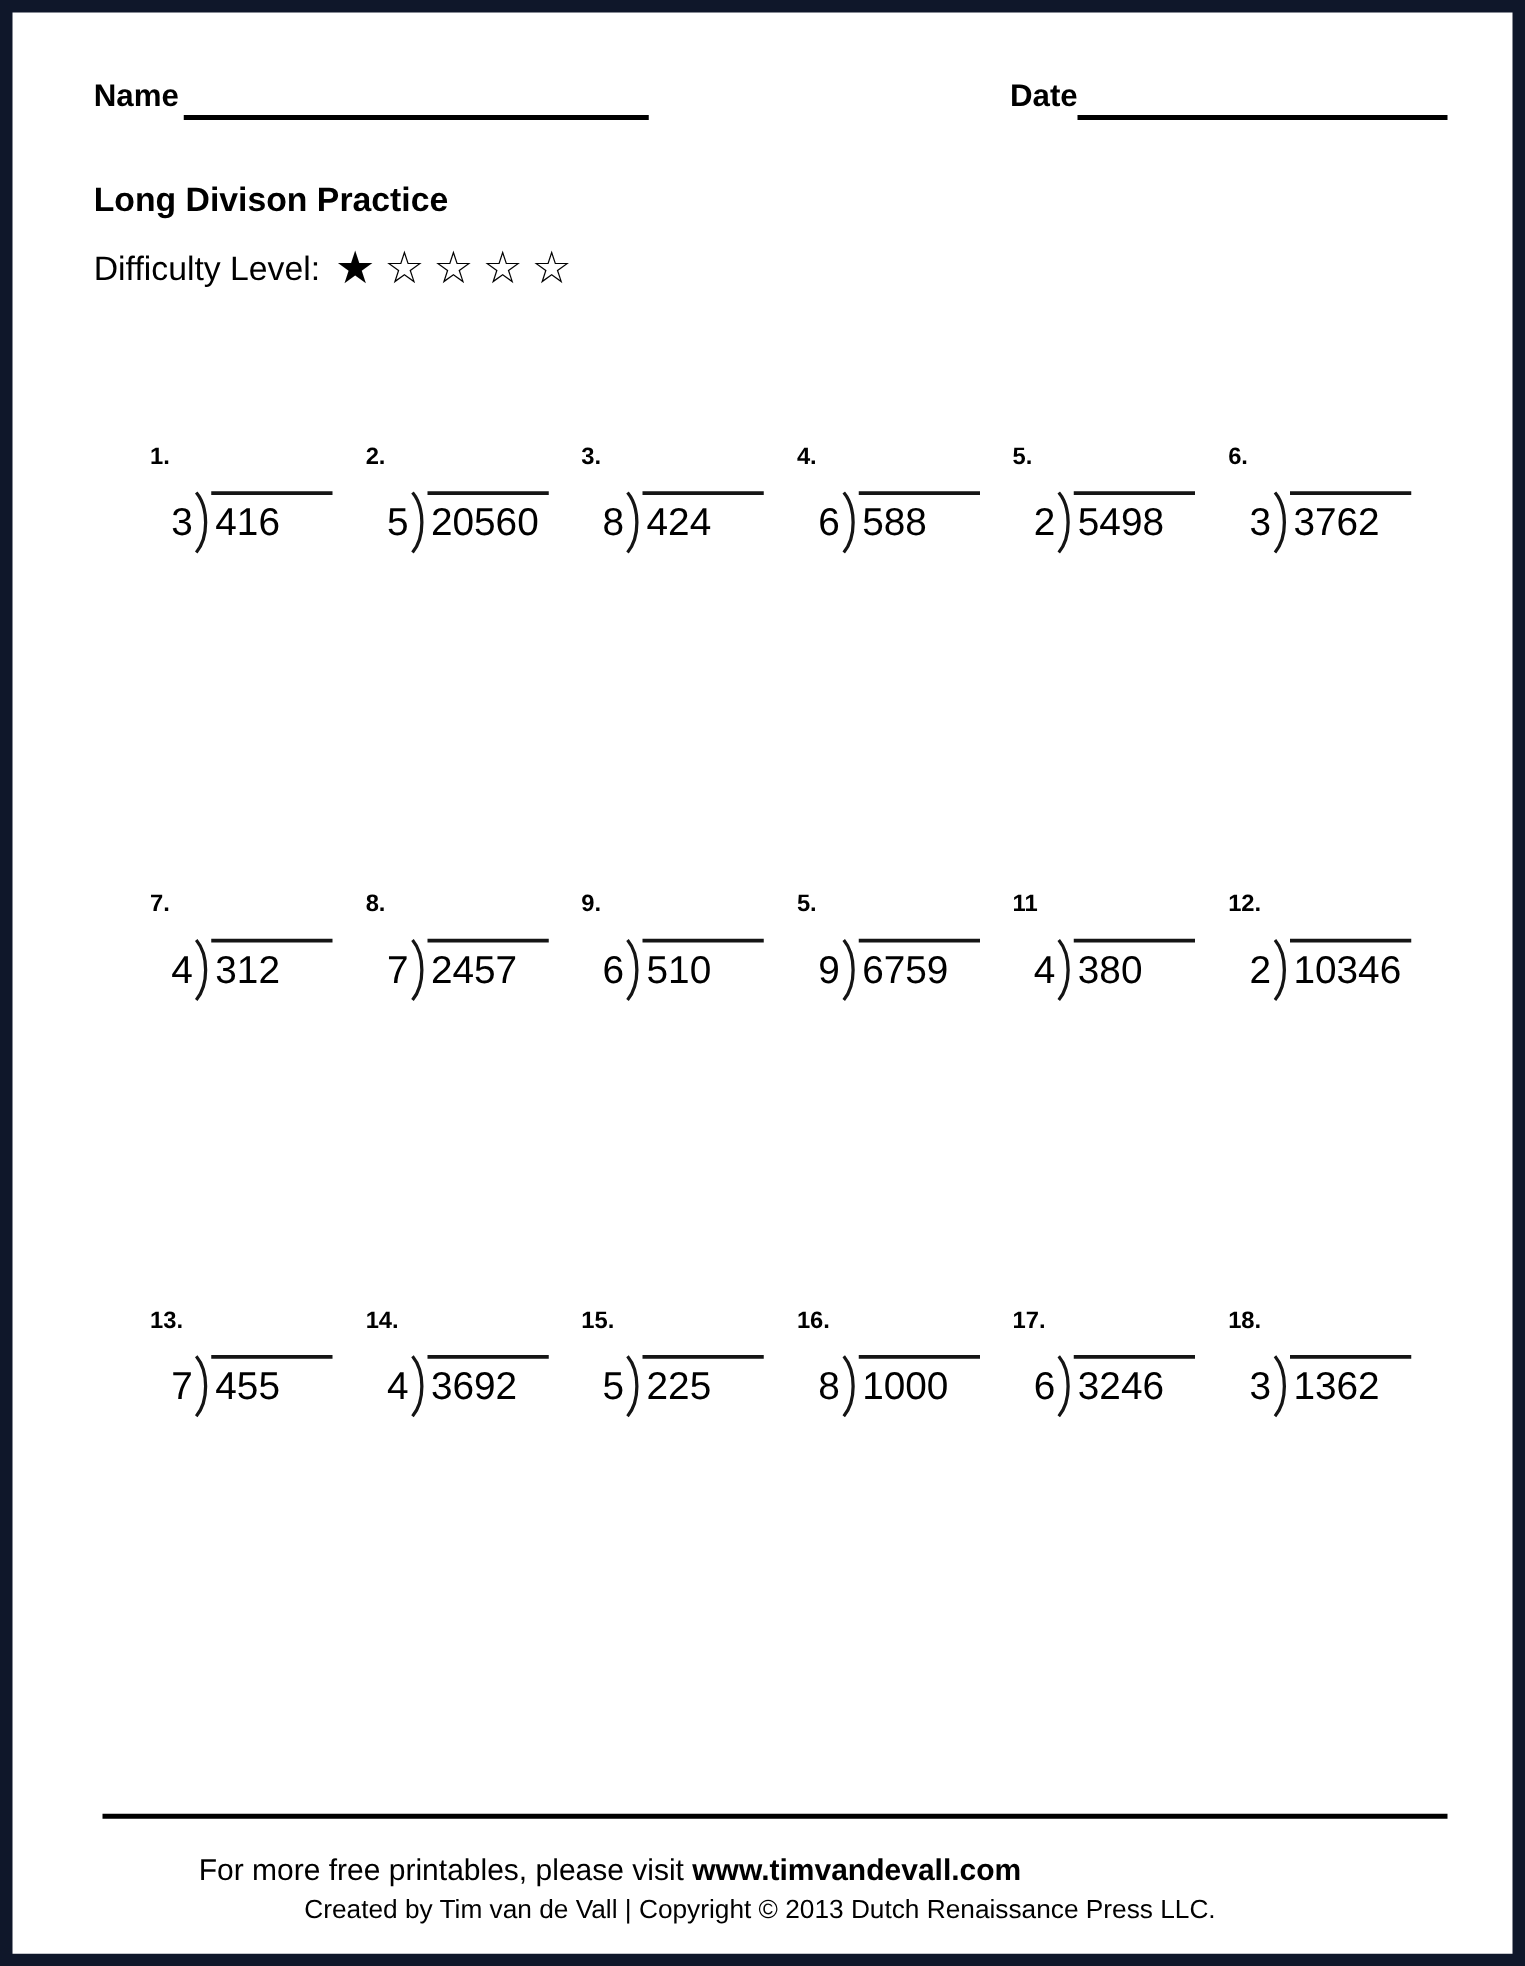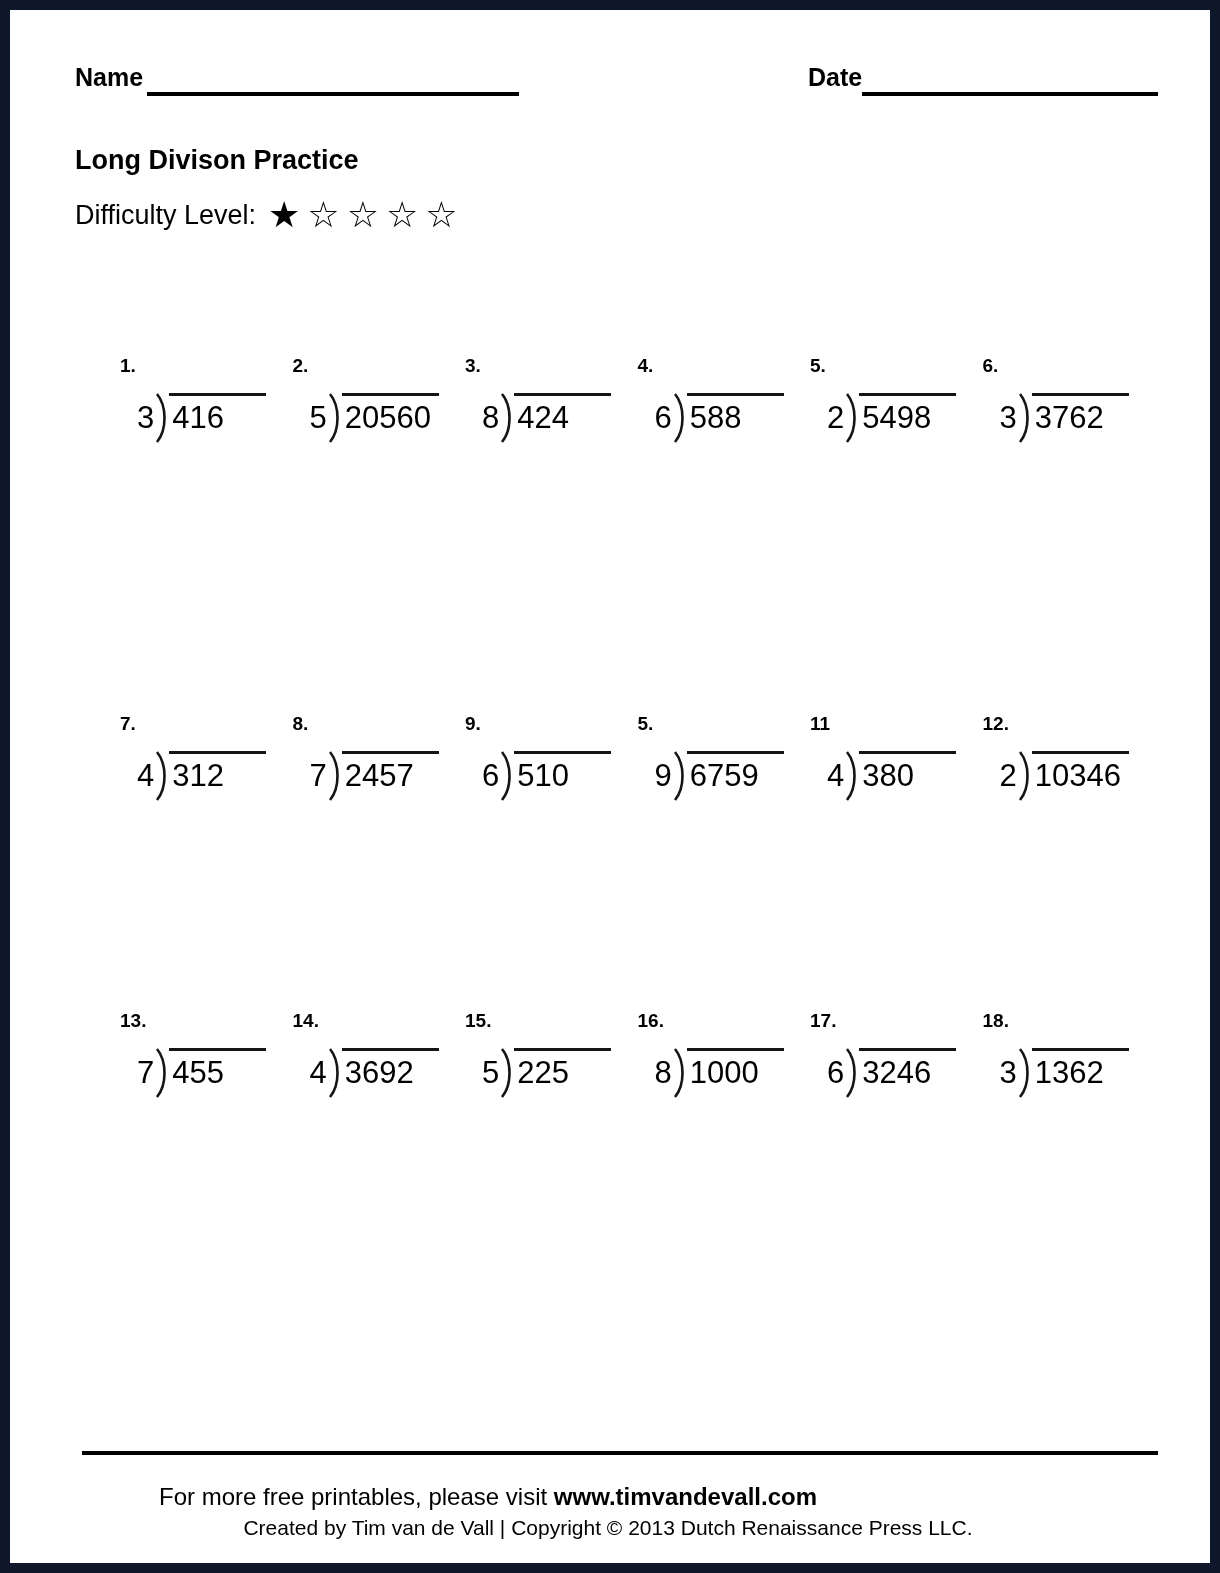--- a/index.html
+++ b/index.html
@@ -30,21 +30,21 @@
   .star { font-family:"DejaVu Sans", sans-serif; font-size:36px; line-height:36px; margin-right:7px; }
 
   
   .directions { position:absolute; top:233px; left:65px; width:1000px; font-size:24px; line-height:35px; }
   .directions .dir-label { font-weight:bold; }
 
   
   .problems-row { position:absolute; left:65px; display:flex; width:1100px; }
   .row-1 { top:345px; }
   .row-2 { top:703px; }
-  .row-3 { top:1000px;align-items:flex-end; }
+  .row-3 { top:1036px;align-items:flex-end; }
   .cell { flex:0 0 172.5px; width:172.5px; }
   .pnum { padding-left:45px; font-size:19px; font-weight:bold; line-height:22px; }
   .expr { margin-left:62px; margin-top:16px; display:flex; align-items:flex-start; white-space:nowrap; }
   .dvr { font-size:31px; line-height:36px; padding-top:7px; }
   .paren { flex:0 0 auto; margin:0 0 0 1px; display:block; }
   .dvd {
     font-size:31px; line-height:36px;
     border-top:3px solid #151515;
     padding:4px 6px 0 3px;
     min-width:88px;

